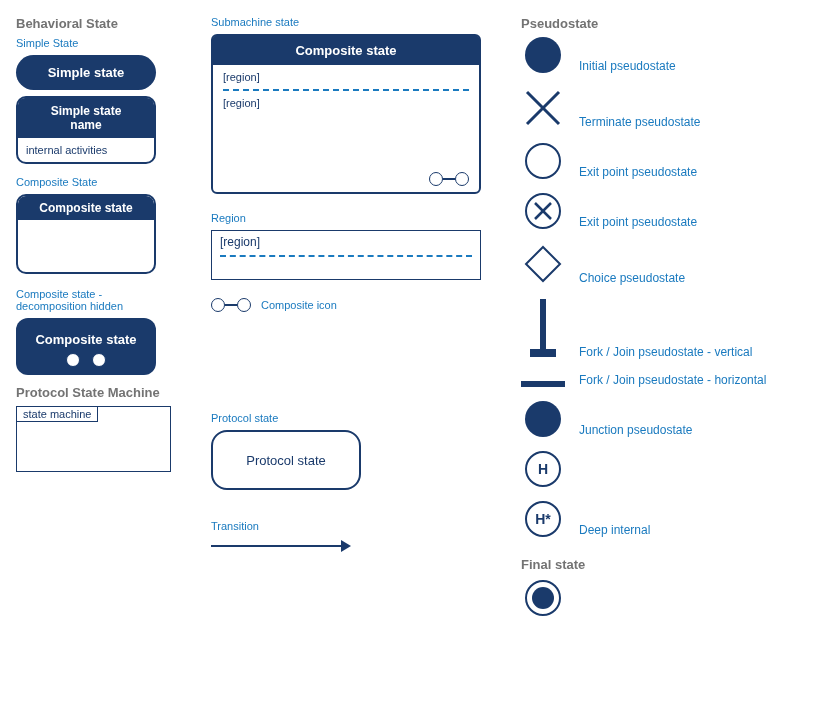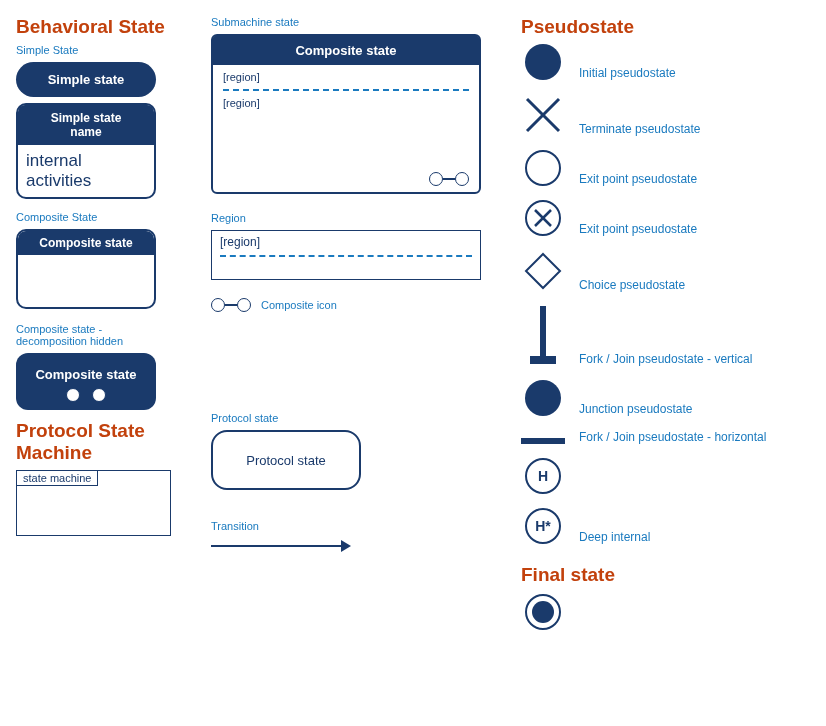--- a/index.html
+++ b/index.html
@@ -15,22 +15,22 @@
     .main-layout {
       display: flex;
       gap: 0;
     }
     .col1 { width: 185px; flex-shrink: 0; }
     .col2 { width: 310px; flex-shrink: 0; padding-left: 10px; }
     .col3 { flex: 1; padding-left: 10px; }
 
     .section-title {
       font-weight: bold;
-      font-size: 19px;
-      color: #c2410c;
+      font-size: 13px;
+      color: #737373;
       margin-bottom: 6px;
     }
     .sub-title {
       font-size: 11px;
       color: #1a7abf;
       margin-bottom: 6px;
     }
 
     
     .simple-state-box {
@@ -54,21 +54,21 @@
       background: #1a3a6b;
       color: #fff;
       text-align: center;
       padding: 6px 10px;
       font-size: 12px;
       font-weight: bold;
       border-radius: 7px 7px 0 0;
     }
     .simple-state-named .state-body {
       padding: 6px 8px;
-      font-size: 17px;
+      font-size: 11px;
       color: #1a3a6b;
     }
 
     
     .composite-state-section { margin-top: 12px; }
     .composite-state-box {
       border: 2px solid #1a3a6b;
       border-radius: 10px;
       width: 140px;
       height: 80px;
@@ -447,31 +447,31 @@
             <rect x="18" y="0" width="6" height="50" fill="#1a3a6b"></rect>
             <rect x="8" y="50" width="26" height="8" fill="#1a3a6b"></rect>
           </svg>
         </div>
         <span class="pseudo-label">Fork / Join pseudostate -
 vertical</span>
       </div>
 
       <div class="pseudo-item">
         <div class="pseudo-icon">
-          <div class="circle-filled"></div>
-        </div>
-        <span class="pseudo-label">Junction pseudostate</span>
-      </div>
-
-      <div class="pseudo-item">
-        <div class="pseudo-icon">
           <div class="fork-h-bar"></div>
         </div>
         <span class="pseudo-label">Fork / Join pseudostate -
 horizontal</span>
+      </div>
+
+      <div class="pseudo-item">
+        <div class="pseudo-icon">
+          <div class="circle-filled"></div>
+        </div>
+        <span class="pseudo-label">Junction pseudostate</span>
       </div>
 
       <div class="pseudo-item">
         <div class="pseudo-icon">
           <div class="history-icon">H</div>
         </div>
       </div>
 
       <div class="pseudo-item">
         <div class="pseudo-icon">

